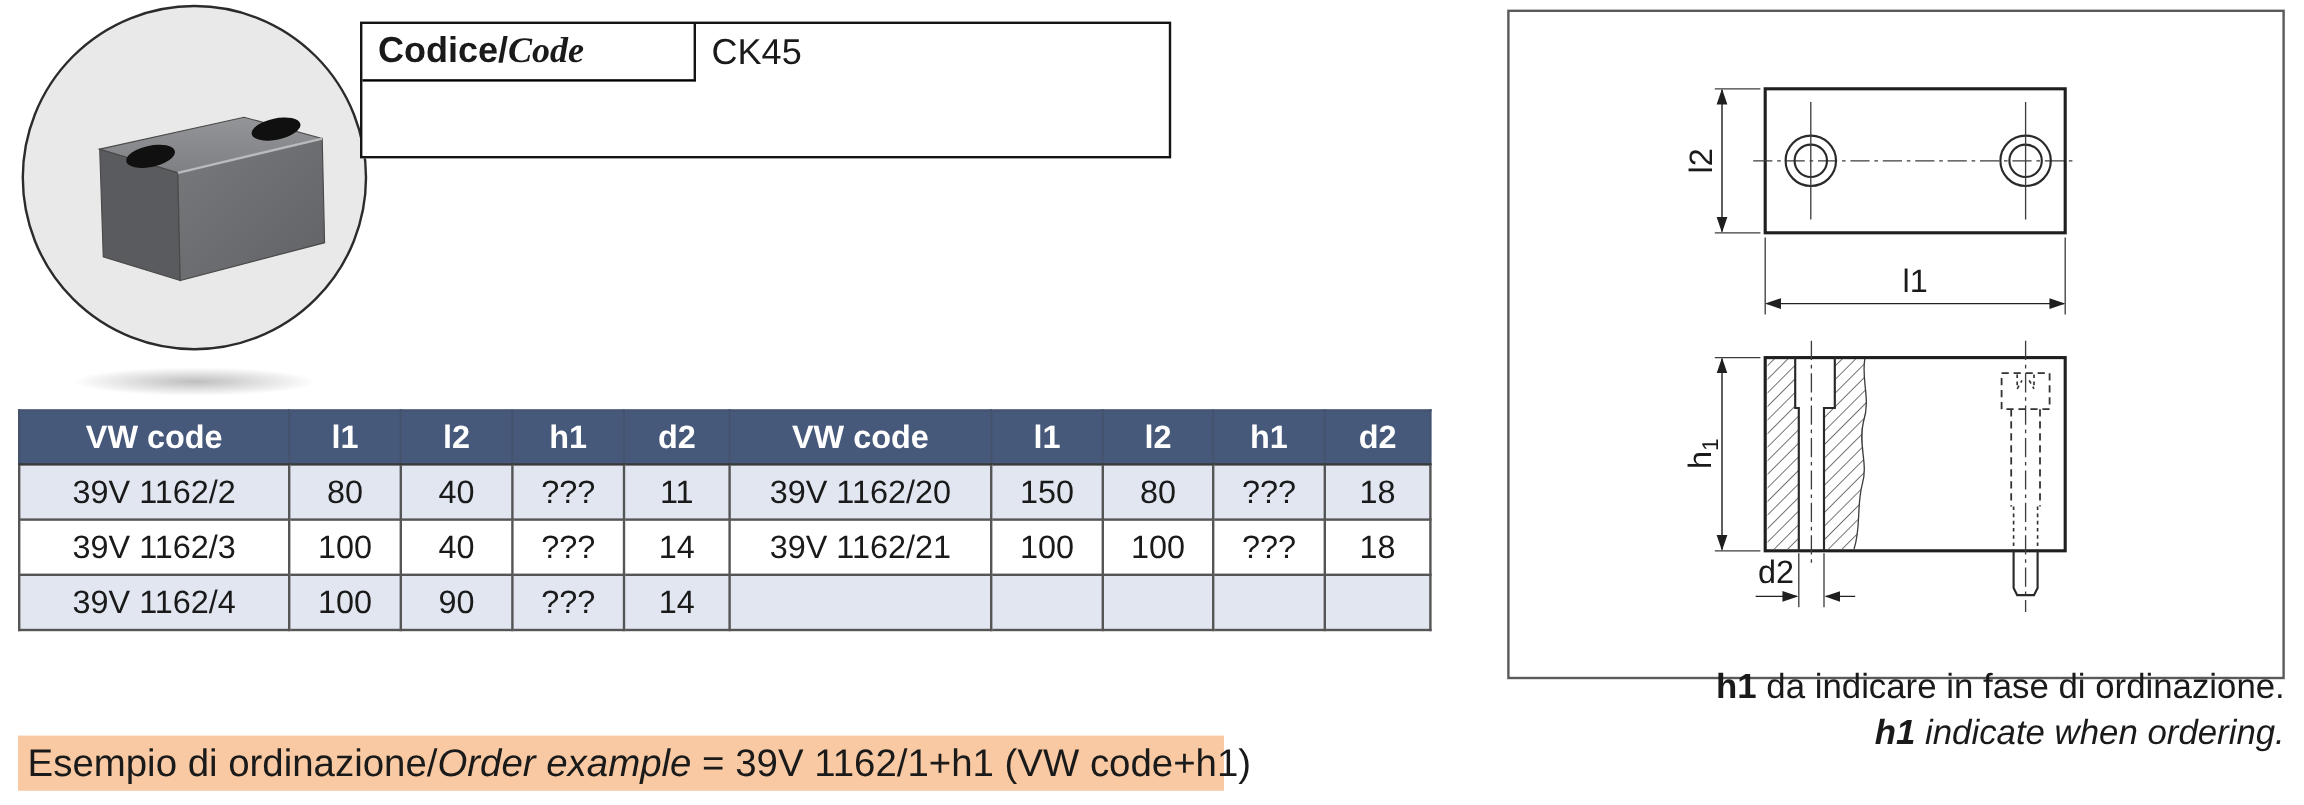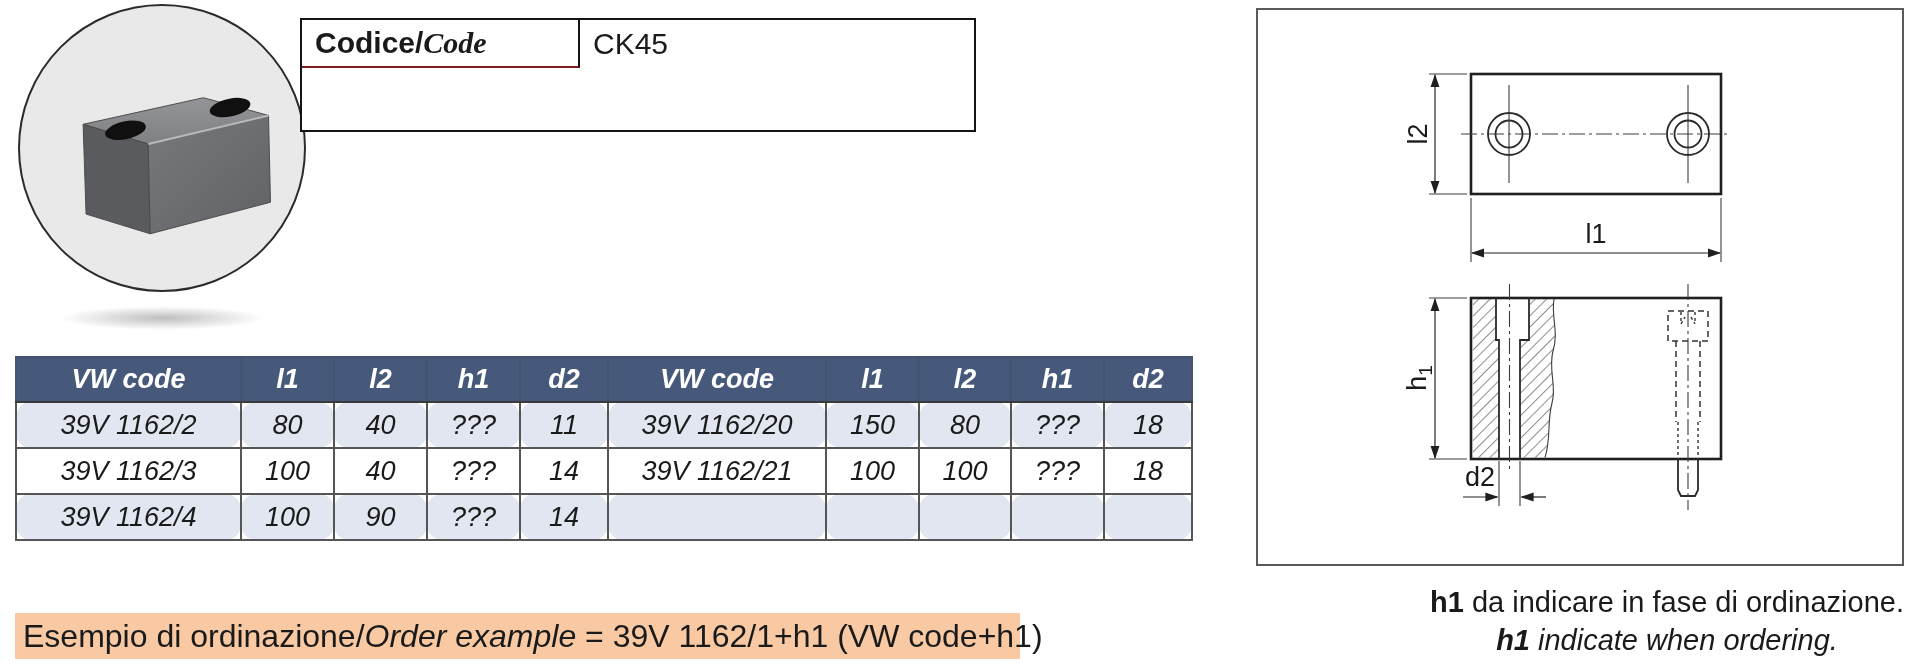--- a/index.html
+++ b/index.html
@@ -10,53 +10,53 @@
   .photo-shadow{position:absolute;left:60px;top:306px;width:205px;height:24px;border-radius:50%;
     background:radial-gradient(ellipse at center, rgba(40,40,40,.30) 0%, rgba(40,40,40,0) 70%);}
   .photo-circle{position:absolute;left:18px;top:4px;width:288px;height:288px;border-radius:50%;
     background:#e9e9e9;border:2px solid #2b2b2b;box-sizing:border-box;overflow:hidden;}
 
   
   .code-table{position:absolute;left:300px;top:18px;width:676px;border:2px solid #141414;
     display:grid;grid-template-columns:278px 1fr;grid-template-rows:48px 62px;box-sizing:border-box;background:#fff;}
   .ct-cell{display:flex;align-items:center;padding-left:13px;box-sizing:border-box;}
   .ct-c1{border-right:2px solid #141414;}
-  .ct-head{font-weight:bold;font-size:30px;border-bottom:2px solid #7f1d1d;}
+  .ct-head{font-weight:bold;font-size:30px;border-bottom:2px solid #000000;}
   .ct-head .it{font-style:italic;font-family:Liberation Serif, serif;}
   .ct-val{font-size:30px;}
   .cod-prefix{font-size:28px;}
   .code-big{font-weight:bold;font-size:40px;background:#f5a661;padding:1px 10px 3px 10px;margin-left:8px;letter-spacing:.5px;}
 
   
-  .spec-table{position:absolute;left:15px;top:356px;width:1176px;border-collapse:collapse;table-layout:fixed;
-    font-size:27px;font-style:italic;}
+  .spec-table{position:absolute;left:15px;top:341px;width:1176px;border-collapse:collapse;table-layout:fixed;
+    font-size:27px;}
   .spec-table th{background:#47597b;color:#fff;font-weight:bold;height:41px;border:2px solid #44546f;border-bottom:2px solid #3a3a3a;}
   .spec-table td{height:42px;text-align:center;border:2px solid #555;background:#fff;}
-  .spec-table tr.alt td{background:#e1e6f0;border-radius:15px;}
+  .spec-table tr.alt td{background:#e1e6f0;}
   .spec-table{border:2px solid #3a3a3a;}
 
   
   .order-bar{position:absolute;left:15px;top:613px;width:1005px;height:46px;background:#f8c9a2;
     display:flex;align-items:center;padding-left:8px;box-sizing:border-box;font-size:32px;white-space:pre;}
   .order-bar .it{font-style:italic;}
 
   
   .drawing-panel{position:absolute;left:1256px;top:8px;width:648px;height:558px;background:#fff;
     border:2px solid #5a5a5a;box-sizing:border-box;}
   .thick{fill:none;stroke:#1f1f1f;stroke-width:2.6;}
   .med{fill:none;stroke:#2a2a2a;stroke-width:1.8;}
   .thin{fill:none;stroke:#3c3c3c;stroke-width:1.1;}
   .dashdot{fill:none;stroke:#3c3c3c;stroke-width:1.1;stroke-dasharray:16 4 3 4;}
   .dashed{fill:none;stroke:#333;stroke-width:1.5;stroke-dasharray:6 4;}
   .dashed-fine{fill:none;stroke:#333;stroke-width:1.4;stroke-dasharray:3 3;}
   .dim{fill:none;stroke:#222;stroke-width:1.2;}
   .dlabel{font-family:"Liberation Sans",sans-serif;font-size:27px;fill:#1a1a1a;}
 
   
-  .footnote{position:absolute;right:16px;top:583px;text-align:center;font-size:29px;line-height:38px;}
+  .footnote{position:absolute;right:16px;top:554px;text-align:right;font-size:29px;line-height:38px;}
   .fn-line2{font-style:italic;}
 </style>
 </head>
 <body>
 
 <div class="page">
 
   <div class="photo-shadow"></div>
   <div class="photo-circle">
     <svg width="284" height="284" viewBox="0 0 288 288">

